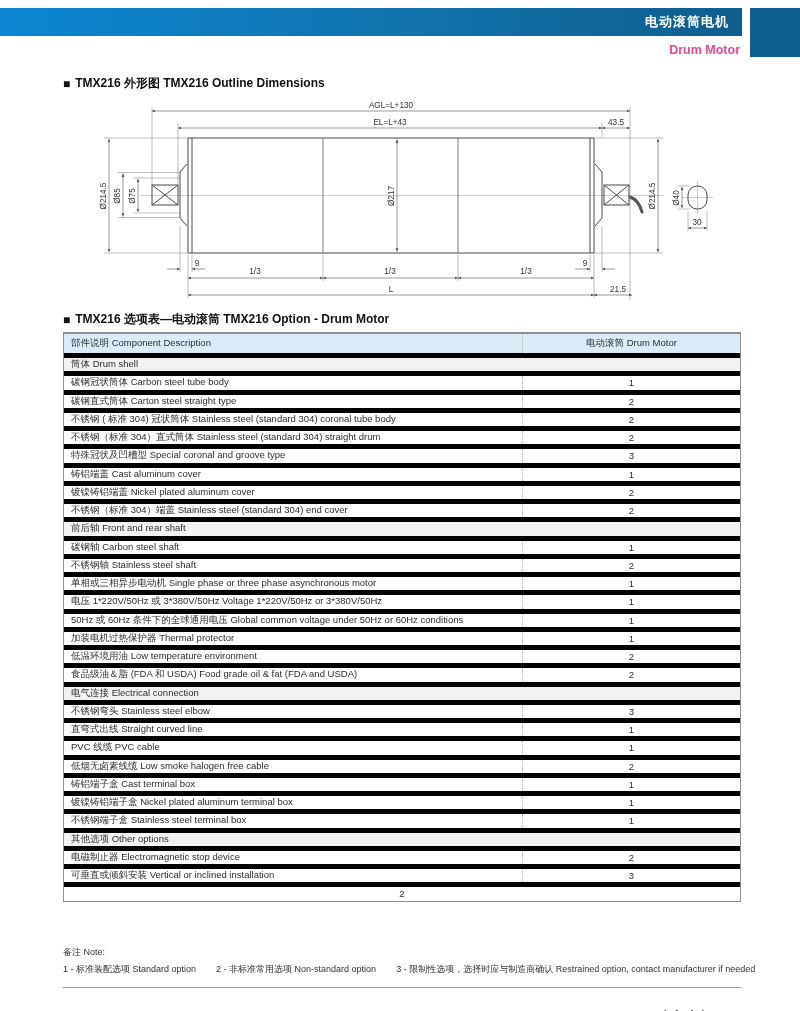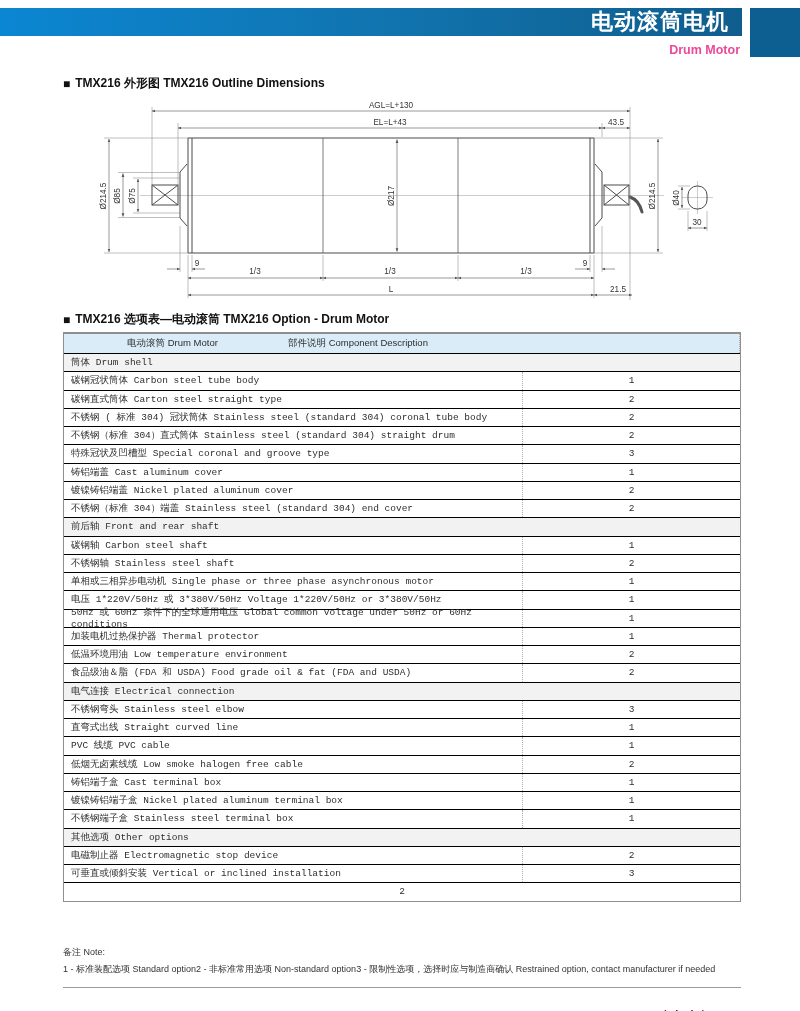--- a/index.html
+++ b/index.html
@@ -4,21 +4,21 @@
 <style>
   * { margin:0; padding:0; box-sizing:border-box; }
   html,body { width:800px; height:1011px; background:#fff;
     font-family:"Liberation Sans", sans-serif; color:#2e2e2e; }
   .page { position:relative; width:800px; height:1011px; overflow:hidden; background:#fff; }
 
   
   .topbar { position:absolute; left:0; top:8px; width:742px; height:28px;
     background:linear-gradient(to right,#0b86d2 0%,#1173ad 55%,#0f5d8d 100%);
     display:flex; align-items:center; justify-content:flex-end; padding-right:13px; }
-  .topbar-title { color:#fff; font-weight:bold; font-size:22px; letter-spacing:1px; }
+  .topbar-title { color:#fff; font-weight:bold; font-size:13px; letter-spacing:1px; }
   .accent-block { position:absolute; left:750px; top:8px; width:50px; height:49px; background:#0e5f91; }
   .subtitle { position:absolute; top:43px; right:60px; font-weight:bold; font-size:12.5px; color:#ec4899; }
 
   
   .sec-title { position:absolute; left:63px; font-weight:bold; font-size:12px; color:#111;
     display:flex; align-items:center; gap:5px; white-space:nowrap; }
   .sec-title .bullet { font-size:12px; line-height:1; }
   #title-outline { top:75px; }
   #title-options { top:311px; }
 
@@ -29,30 +29,30 @@
   .obj2 { stroke:#5a5a5a; stroke-width:0.8; fill:none; }
   .dim { stroke:#555; stroke-width:0.6; fill:none; }
   .ext { stroke:#8a8a8a; stroke-width:0.55; fill:none; }
   .cl  { stroke:#9a9a9a; stroke-width:0.5; fill:none; }
   .cable { stroke:#555; stroke-width:3; fill:none; stroke-linecap:round; }
 
   
   .table { position:absolute; left:63px; top:332px; width:678px;
     border:1px solid #8f8f8f; border-top:2px solid #8f8f8f; font-size:9.5px; }
   .thead { display:flex; height:19px; background:#d9ecf8; }
-  .trow { display:flex; height:18.25px; border-top:1px solid #000000; background:#fff;font-family:Liberation Mono, monospace; }
+  .trow { display:flex; height:18.25px; border-top:5px solid #000000; background:#fff; }
   .trow.section { background:#f2f2f2; }
   .cell { display:flex; align-items:center; }
   .cell.desc { flex:0 0 459px; padding-left:7px; border-right:1px dotted #adadad; }
   .trow.section .cell.desc { flex:1; border-right:none; }
   .cell.val { flex:1; justify-content:center; }
 
   
   .notes { position:absolute; left:63px; top:946px; font-size:9px; color:#333; }
-  .notes .note-items { margin-top:4px; display:flex; white-space:nowrap; }
+  .notes .note-items { margin-top:4px; display:flex; gap:20px; white-space:nowrap; }
 
   
   .footer-line { position:absolute; left:63px; top:987px; width:678px; border-top:1px solid #9a9a9a; }
   .footer-text { position:absolute; top:992px; right:59px; font-weight:bold; font-size:13px; color:#2f2f2f; letter-spacing:0.5px;margin-top:16px; }
 </style>
 </head>
 <body>
 
 <div class="page">
 
@@ -179,22 +179,22 @@
     <text x="618" y="291.5" text-anchor="middle">21.5</text>
   </svg>
 
   <div class="sec-title" id="title-options">
     <span class="bullet">■</span>
     <span>TMX216 选项表—电动滚筒 TMX216 Option - Drum Motor</span>
   </div>
 
   <div class="table">
     <div class="thead">
+      <div class="cell desc">部件说明 Component Description</div>
       <div class="cell val">电动滚筒 Drum Motor</div>
-      <div class="cell desc">部件说明 Component Description</div>
     </div>
     <div>
         <div class="trow section">
           <div class="cell desc">筒体 Drum shell</div>
         </div>
         <div class="trow">
           <div class="cell desc">碳钢冠状筒体 Carbon steel tube body</div>
           <div class="cell val">1</div>
         </div>
         <div class="trow">

